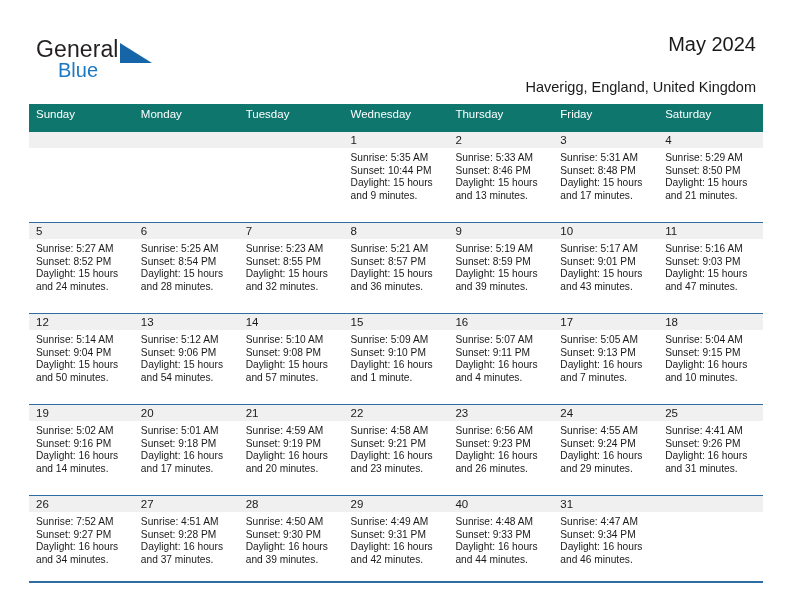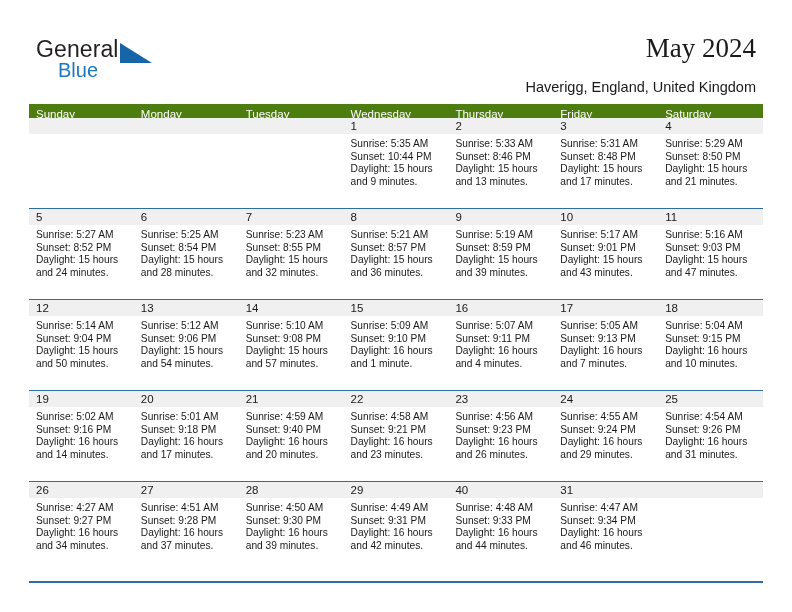--- a/index.html
+++ b/index.html
@@ -59,25 +59,24 @@
     top: 7px;
     width: 0;
     height: 0;
     border-left: 32px solid #1565a8;
     border-top: 20px solid transparent;
   }
   .title {
     position: absolute;
     right: 36px;
     top: 33px;
-    font-size: 27px;
+    font-size: 20px;
     color: #1a1a1a;
     text-align: right;
     white-space: nowrap;
-    font-family: Liberation Serif, serif;
   }
   .subtitle {
     position: absolute;
     right: 36px;
     top: 79px;
     font-size: 14.5px;
     color: #1a1a1a;
     text-align: right;
     white-space: nowrap;
     padding-left: 6px;
@@ -86,22 +85,22 @@
   
   .calendar {
     position: absolute;
     left: 29px;
     top: 104px;
     width: 734px;
   }
   .dow-row {
     display: flex;
     width: 734px;
-    height: 14px;
-    background: #4d7c0f;
+    height: 28px;
+    background: #0f766e;
   }
   .dow {
     flex: 1 1 0;
     color: #ffffff;
     font-size: 11.5px;
     line-height: 21px;
     padding-left: 7px;
     box-sizing: border-box;
     white-space: nowrap;
     overflow: hidden;
@@ -372,67 +371,67 @@
               <div>Sunrise: 5:01 AM</div>
               <div>Sunset: 9:18 PM</div>
               <div>Daylight: 16 hours</div>
               <div>and 17 minutes.</div>
             </div>
           </div>
           <div class="cell">
             <div class="daynum">21</div>
             <div class="info">
               <div>Sunrise: 4:59 AM</div>
-              <div>Sunset: 9:40 PM</div>
+              <div>Sunset: 9:19 PM</div>
               <div>Daylight: 16 hours</div>
               <div>and 20 minutes.</div>
             </div>
           </div>
           <div class="cell">
             <div class="daynum">22</div>
             <div class="info">
               <div>Sunrise: 4:58 AM</div>
               <div>Sunset: 9:21 PM</div>
               <div>Daylight: 16 hours</div>
               <div>and 23 minutes.</div>
             </div>
           </div>
           <div class="cell">
             <div class="daynum">23</div>
             <div class="info">
-              <div>Sunrise: 4:56 AM</div>
+              <div>Sunrise: 6:56 AM</div>
               <div>Sunset: 9:23 PM</div>
               <div>Daylight: 16 hours</div>
               <div>and 26 minutes.</div>
             </div>
           </div>
           <div class="cell">
             <div class="daynum">24</div>
             <div class="info">
               <div>Sunrise: 4:55 AM</div>
               <div>Sunset: 9:24 PM</div>
               <div>Daylight: 16 hours</div>
               <div>and 29 minutes.</div>
             </div>
           </div>
           <div class="cell">
             <div class="daynum">25</div>
             <div class="info">
-              <div>Sunrise: 4:54 AM</div>
+              <div>Sunrise: 4:41 AM</div>
               <div>Sunset: 9:26 PM</div>
               <div>Daylight: 16 hours</div>
               <div>and 31 minutes.</div>
             </div>
           </div>
         </div>
         <div class="week">
           <div class="cell">
             <div class="daynum">26</div>
             <div class="info">
-              <div>Sunrise: 4:27 AM</div>
+              <div>Sunrise: 7:52 AM</div>
               <div>Sunset: 9:27 PM</div>
               <div>Daylight: 16 hours</div>
               <div>and 34 minutes.</div>
             </div>
           </div>
           <div class="cell">
             <div class="daynum">27</div>
             <div class="info">
               <div>Sunrise: 4:51 AM</div>
               <div>Sunset: 9:28 PM</div>

